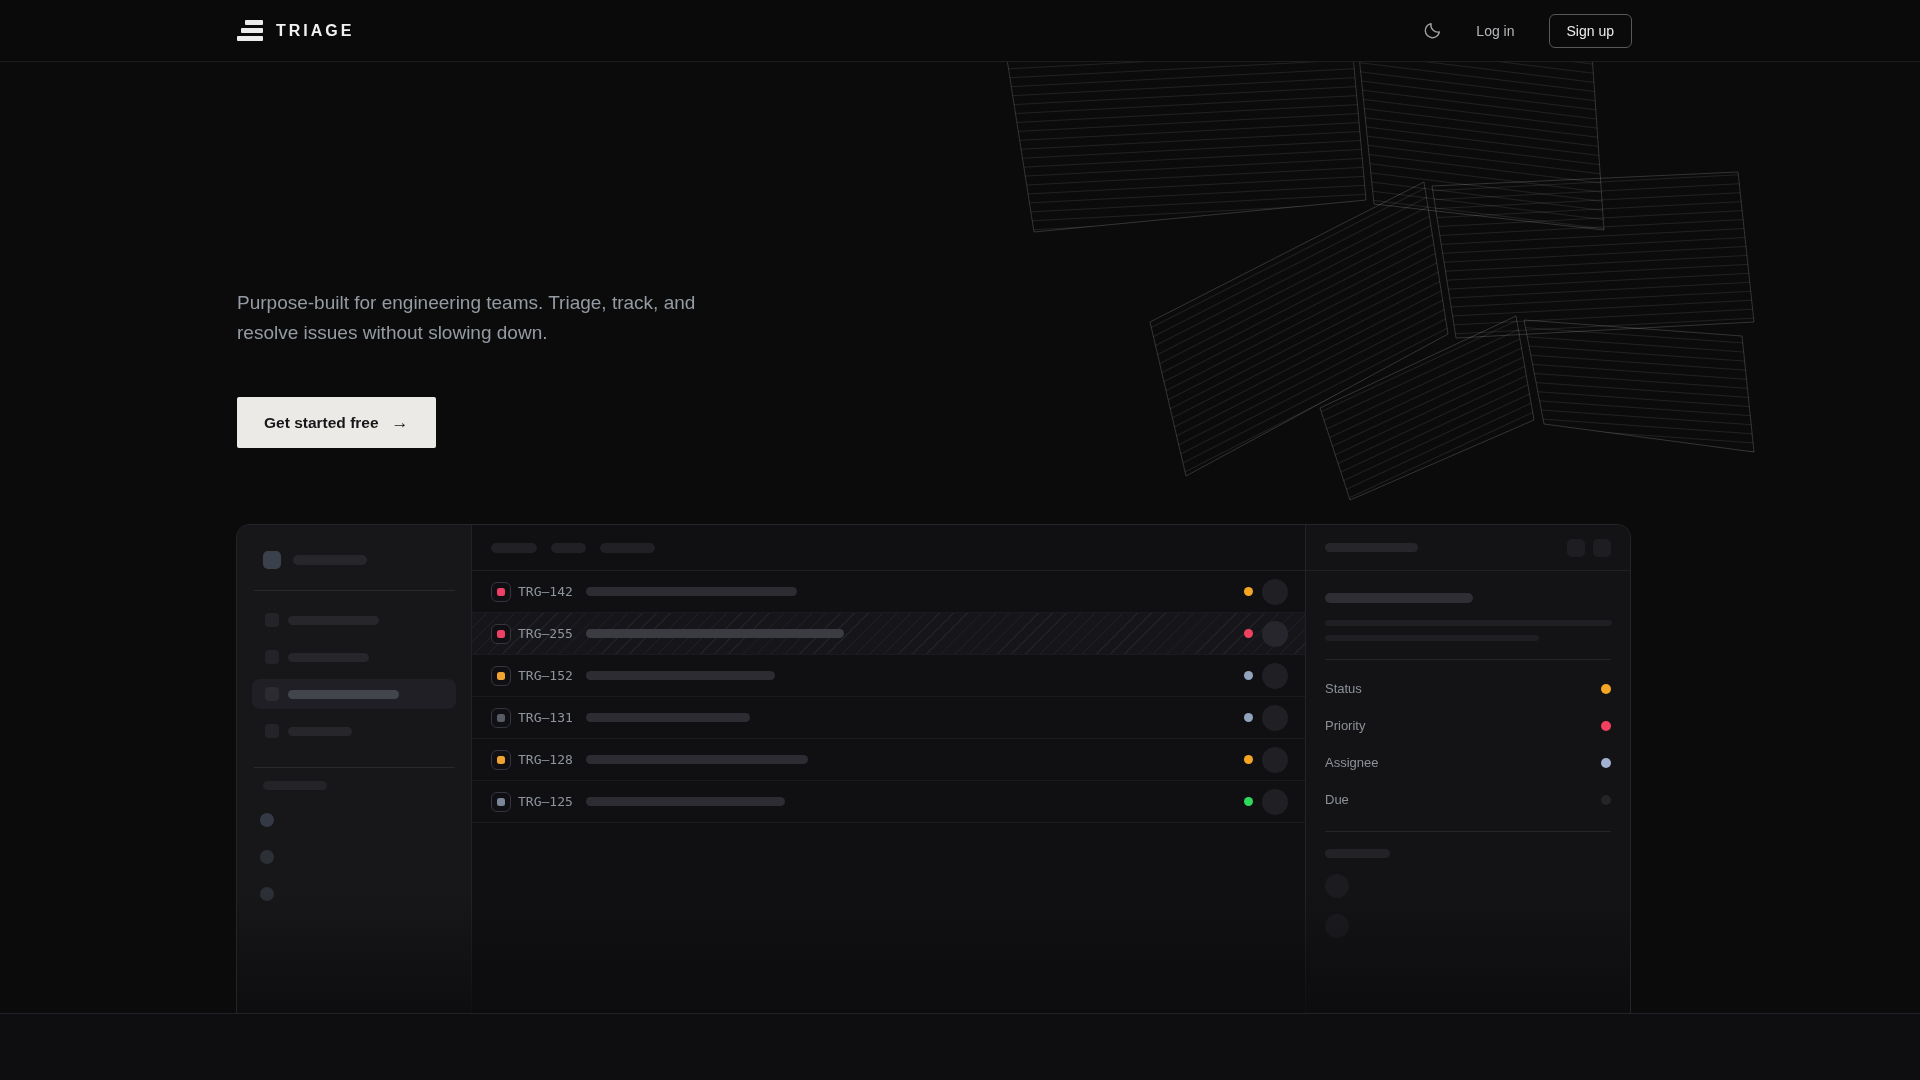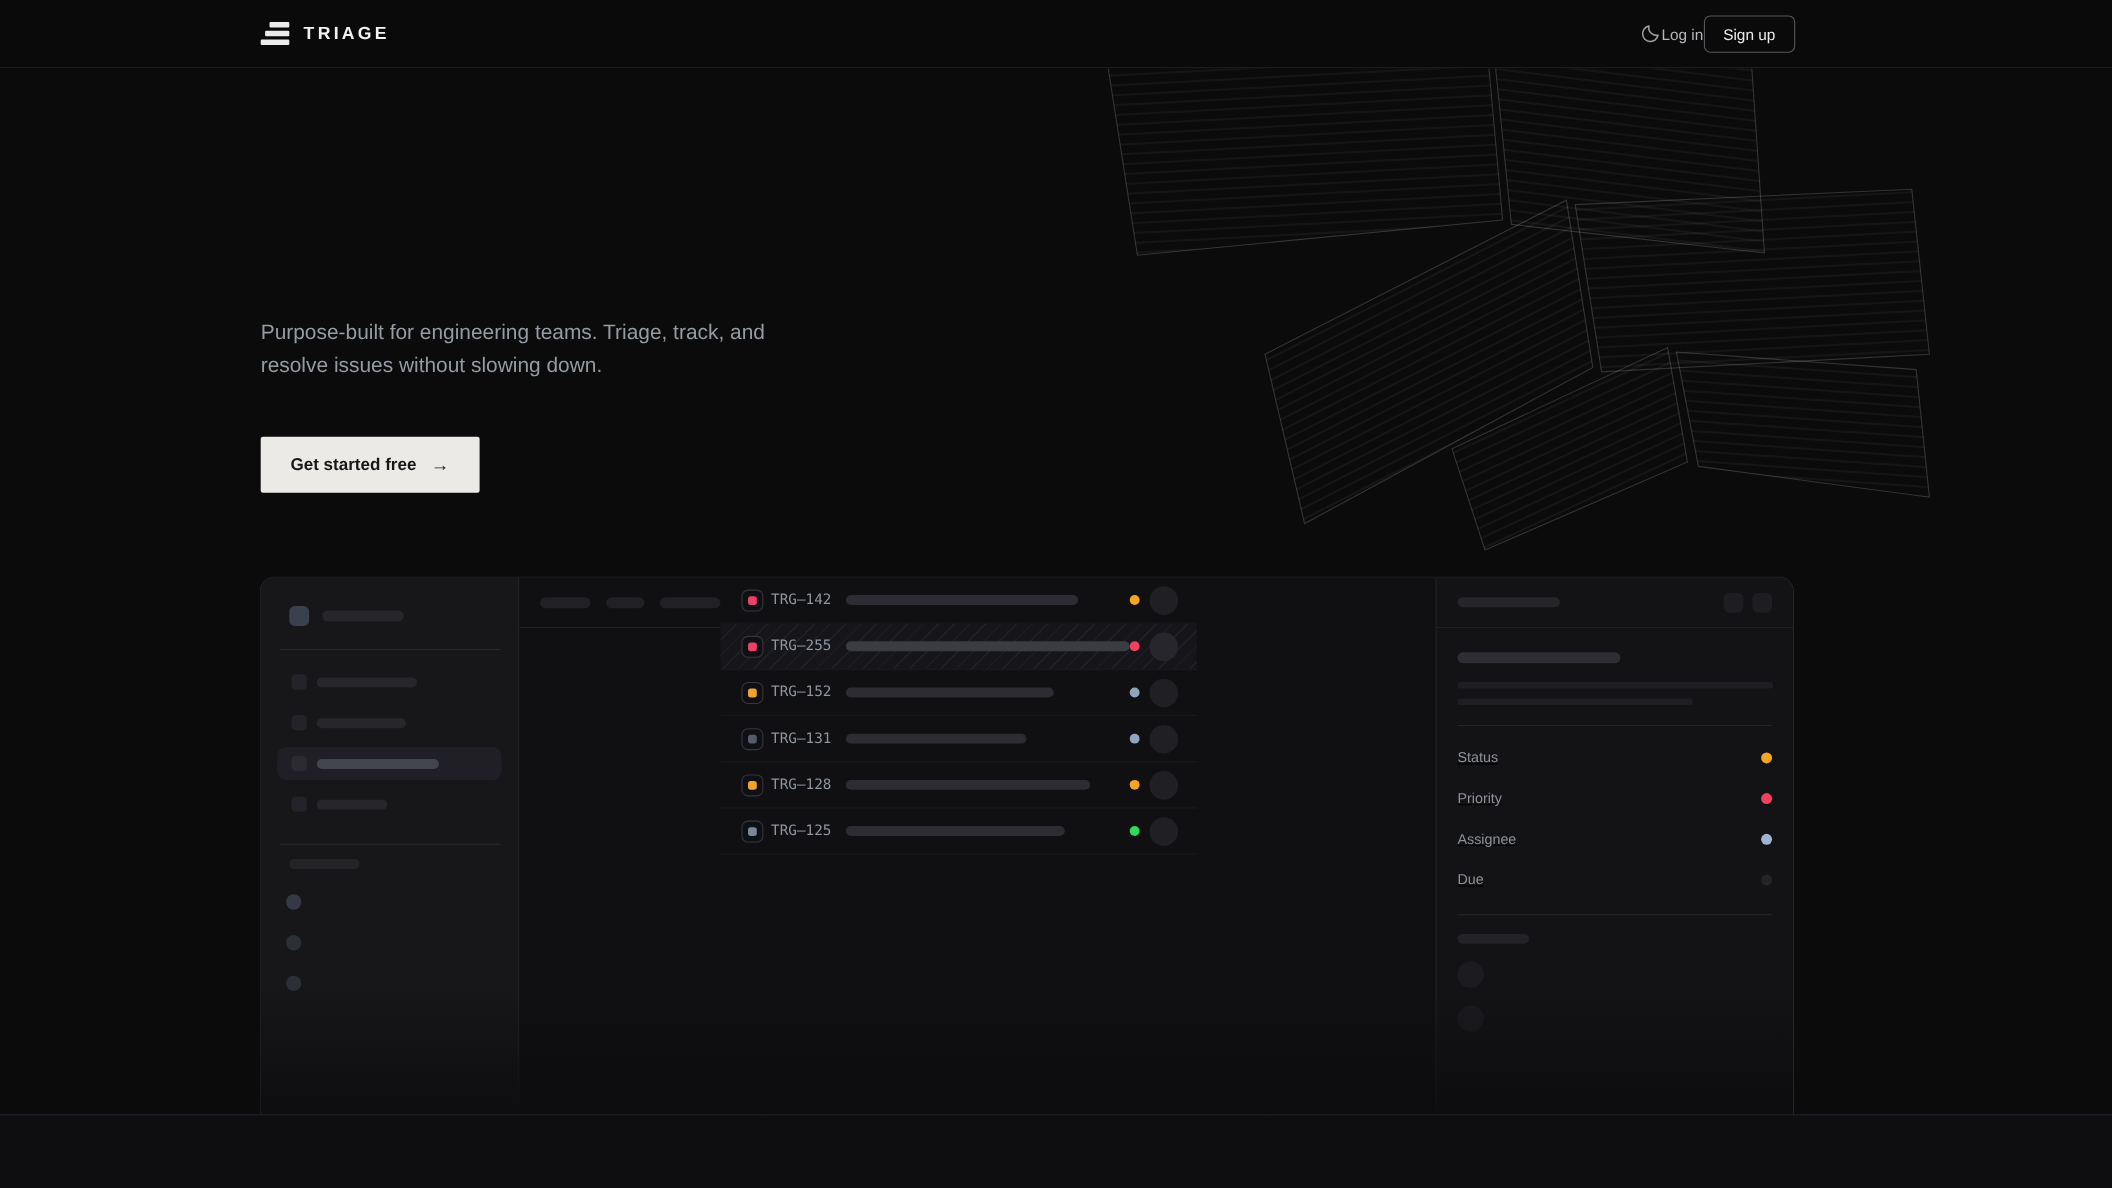--- a/index.html
+++ b/index.html
@@ -15,21 +15,21 @@
     display:flex; align-items:center; justify-content:space-between;
     padding:0 288px 0 237px; background:#0a0a0b; border-bottom:1px solid #1d1d20;
   }
   .brand { display:flex; align-items:center; gap:13px; cursor:pointer; }
   .brand-icon { width:26px; height:21px; display:flex; flex-direction:column; justify-content:space-between; align-items:flex-end; }
   .brand-icon i { display:block; height:5px; border-radius:1px; background:#ececec; }
   .brand-icon i:nth-child(1){ width:18px; }
   .brand-icon i:nth-child(2){ width:22px; }
   .brand-icon i:nth-child(3){ width:26px; }
   .brand-text { font-size:16px; font-weight:700; letter-spacing:3px; color:#f2f2f2; }
-  .nav-right { display:flex; align-items:center; }
+  .nav-right { display:flex; align-items:center; gap:34px; }
   .theme-toggle { background:none; border:none; padding:0; cursor:pointer; display:flex; align-items:center; }
   .login-link { font-size:14px; color:#b4b7bb; text-decoration:none; cursor:pointer; }
   .signup-btn {
     background:transparent; border:1px solid #57575c; border-radius:6px;
     color:#ececec; font-size:14px; font-family:inherit; padding:8px 17px; cursor:pointer;
   }
 
   
   .hero { position:absolute; top:62px; left:0; right:0; height:462px; overflow:hidden; }
   .deco-svg { position:absolute; left:0; top:0; width:1920px; height:462px; }
@@ -69,21 +69,21 @@
   .side-item .sq { width:14px; height:14px; border-radius:4px; background:#232329; flex:none; }
   .side-item .bar { height:9px; border-radius:4.5px; background:#26262b; }
   .side-item.active { background:#1f1f25; }
   .side-item.active .sq { background:#2b2b31; }
   .side-item.active .bar { background:#43454d; }
   .side-label { width:64px; height:9px; border-radius:4.5px; background:#232328; margin:13px 0 0 26px; }
   .side-dot { width:14px; height:14px; border-radius:50%; margin:23px 0 0 23px; background:#2c2f36; }
   .side-dot.first { background:#343945; }
 
   
-  .mk-list { background:#101013; display:flex; flex-direction:row; }
+  .mk-list { background:#101013; display:flex; flex-direction:column; }
   .list-head { height:46px; flex:none; border-bottom:1px solid #1f1f24; display:flex; align-items:center; gap:14px; padding-left:19px; }
   .pill { height:10px; border-radius:5px; background:#202025; }
   .issue-row { height:42px; flex:none; display:flex; align-items:center; border-bottom:1px solid #1b1b1f; padding:0 17px 0 19px; }
   .issue-row.highlighted {
     background-color:#16161a;
     background-image:repeating-linear-gradient(135deg, rgba(255,255,255,0.05) 0 1px, transparent 1px 10px);
   }
   .row-icon { width:20px; height:20px; flex:none; border:1px solid #35363e; background:#101014; border-radius:6px; display:flex; align-items:center; justify-content:center; }
   .row-icon i { width:8px; height:8px; border-radius:2.5px; display:block; }
   .row-id { font-family:"DejaVu Sans Mono", monospace; font-size:13px; color:#8f959e; margin-left:7px; width:68px; flex:none; }
@@ -98,21 +98,21 @@
   .mk-panel { background:#131316; border-left:1px solid #232327; padding:0 19px; position:relative; }
   .panel-head { height:46px; margin:0 -19px; padding:0 19px; border-bottom:1px solid #1f1f24; display:flex; align-items:center; }
   .panel-head-bar { width:93px; height:9px; background:#25252a; }
   .panel-head-actions { margin-left:auto; display:flex; gap:8px; }
   .panel-sq { width:18px; height:18px; border-radius:5px; background:#1d1d22; }
   .panel-title { width:148px; height:10px; border-radius:5px; background:#2e2e34; margin-top:22px; }
   .panel-line { height:6px; border-radius:3px; background:#1e1e23; }
   .panel-line.l1 { width:287px; margin-top:17px; }
   .panel-line.l2 { width:214px; margin-top:9px; }
   .panel-div { height:1px; background:#242429; margin-top:18px; }
-  .props { margin-top:10px;text-decoration:underline; }
+  .props { margin-top:10px; }
   .prop-row { height:37px; display:flex; align-items:center; justify-content:space-between; }
   .prop-label { font-size:13px; color:#8c9199; }
   .prop-dot { width:10px; height:10px; border-radius:50%; display:block; }
   .panel-div2 { height:1px; background:#242429; margin-top:13px; }
   .panel-label { width:65px; height:9px; border-radius:4.5px; background:#222227; margin-top:17px; }
   .panel-circle { width:24px; height:24px; border-radius:50%; background:#1c1c20; margin-top:16px; }
   .card-fade {
     position:absolute; left:0; right:0; bottom:0; height:120px; pointer-events:none;
     background:linear-gradient(180deg, rgba(12,12,14,0) 0%, rgba(11,11,13,0.8) 100%);
   }

